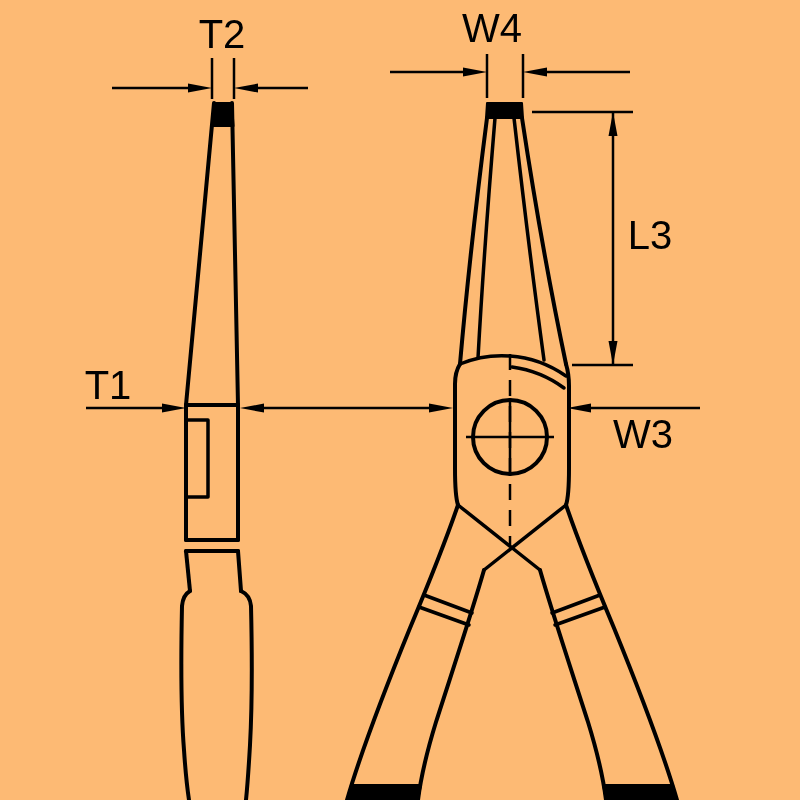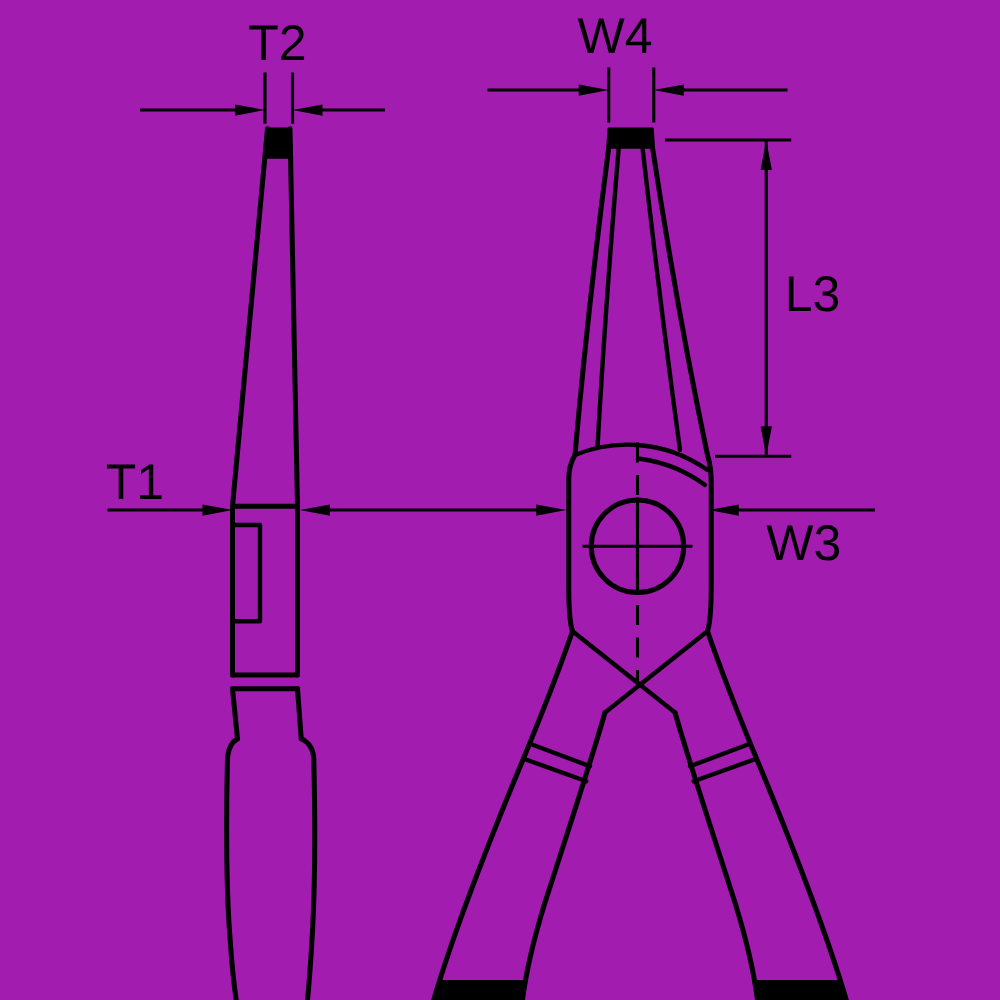--- a/index.html
+++ b/index.html
@@ -4,21 +4,21 @@
 <style>
   html, body {
     margin: 0;
     padding: 0;
     background: #ffffff;
   }
   .canvas {
     position: relative;
     width: 800px;
     height: 800px;
-    background: #a21caf;
+    background: #fdba74;
     overflow: hidden;
   }
   svg { display: block; }
   .outline {
     stroke: #000000;
     stroke-width: 4;
     fill: none;
     stroke-linecap: round;
     stroke-linejoin: round;
   }

